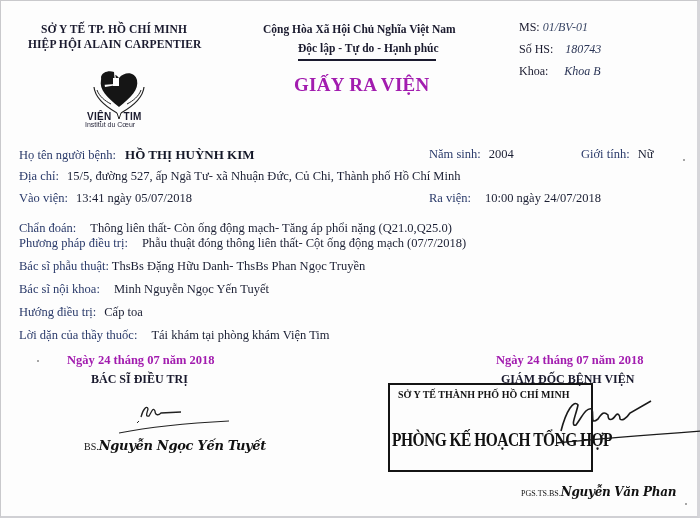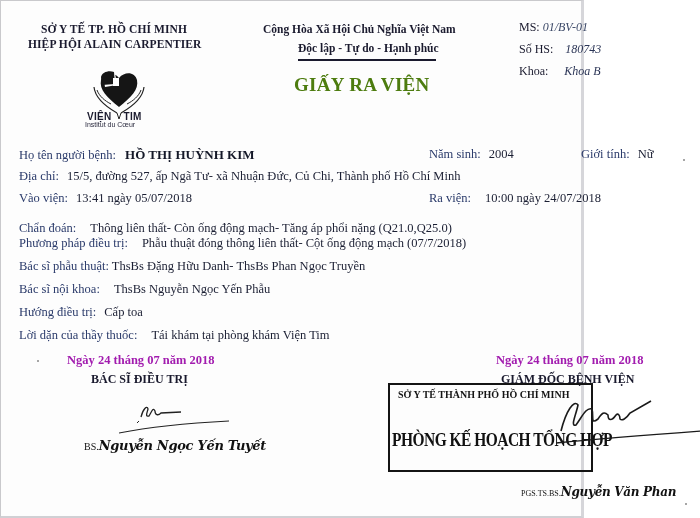--- a/index.html
+++ b/index.html
@@ -1,19 +1,19 @@
 <!DOCTYPE html>
 <html><head>
   <meta charset="utf-8">
   <style>
     * { box-sizing: border-box; margin: 0; padding: 0; }
     html, body { width: 700px; height: 518px; overflow: hidden; background: #ffffff; }
     body { font-family: "Liberation Serif", "DejaVu Serif", serif; color: #1e2a4a; position: relative; }
     .page {
-      position: absolute; left: 0; top: 0; width: 584px; height: 518px;
+      position: absolute; left: 0; top: 0; width: 700px; height: 518px;
       background: #fdfdfd;
       border: 1px solid #c9c9cc;
       border-right: 3px solid #d6d6da;
       border-bottom: 2px solid #d0d0d4;
     }
     .abs { position: absolute; white-space: nowrap; }
 
     
     .org { font-weight: bold; font-size: 11.5px; color: #1a1a2e; letter-spacing: 0.1px; }
     .org1 { left: 40px; top: 22px; }
@@ -22,21 +22,21 @@
     
     .logo { left: 88px; top: 62px; width: 60px; height: 70px; }
     .logo-text1 { left: 86px; top: 110px; font-family: "Liberation Sans", sans-serif; font-size: 10px; font-weight: bold; color: #1a1a2e; letter-spacing: 0.3px; }
     .logo-text1 .gap { display: inline-block; width: 12px; }
     .logo-text2 { left: 84px; top: 120px; font-family: "Liberation Sans", sans-serif; font-size: 7px; color: #2a2a3e; }
 
     
     .nation { left: 262px; top: 22px; font-weight: bold; font-size: 11.5px; color: #1a1a2e; }
     .motto { left: 297px; top: 41px; font-weight: bold; font-size: 11.5px; color: #1a1a2e; }
     .motto-line { left: 297px; top: 58px; width: 138px; height: 1.5px; background: #1a1a2e; }
-    .doc-title { left: 293px; top: 73px; font-weight: bold; font-size: 19px; color: #4d7c0f; letter-spacing: 0.3px; }
+    .doc-title { left: 293px; top: 73px; font-weight: bold; font-size: 19px; color: #a21caf; letter-spacing: 0.3px; }
 
     
     .meta { font-size: 12px; color: #1a1a2e; }
     .meta-ms { left: 518px; top: 19px; }
     .meta-so { left: 518px; top: 41px; }
     .meta-khoa { left: 518px; top: 63px; }
     .meta .lbl { display: inline-block; }
     .meta .val { color: #2b3556; font-style: italic; }
     .meta-so .val { margin-left: 12px; }
     .meta-khoa .val { margin-left: 16px; }
@@ -159,21 +159,21 @@
   <div class="abs row r5">
     <span class="lbl">Phương pháp điều trị:</span><span class="sp2"></span><span class="val">Phẫu thuật đóng thông liên thất- Cột ống động mạch (07/7/2018)</span>
   </div>
 
   <div class="abs row r6">
     <span class="lbl">Bác sĩ phẫu thuật:</span>
     <span class="val">ThsBs Đặng Hữu Danh- ThsBs Phan Ngọc Truyền</span>
   </div>
 
   <div class="abs row r7">
-    <span class="lbl">Bác sĩ nội khoa:</span><span class="sp2"></span><span class="val">ThsBs Nguyễn Ngọc Yến Phẫu</span>
+    <span class="lbl">Bác sĩ nội khoa:</span><span class="sp2"></span><span class="val">Minh Nguyễn Ngọc Yến Tuyết</span>
   </div>
 
   <div class="abs row r8">
     <span class="lbl">Hướng điều trị:</span><span class="sp"></span><span class="val">Cấp toa</span>
   </div>
 
   <div class="abs row r9">
     <span class="lbl">Lời dặn của thầy thuốc:</span><span class="sp2"></span><span class="val">Tái khám tại phòng khám Viện Tim</span>
   </div>
 

